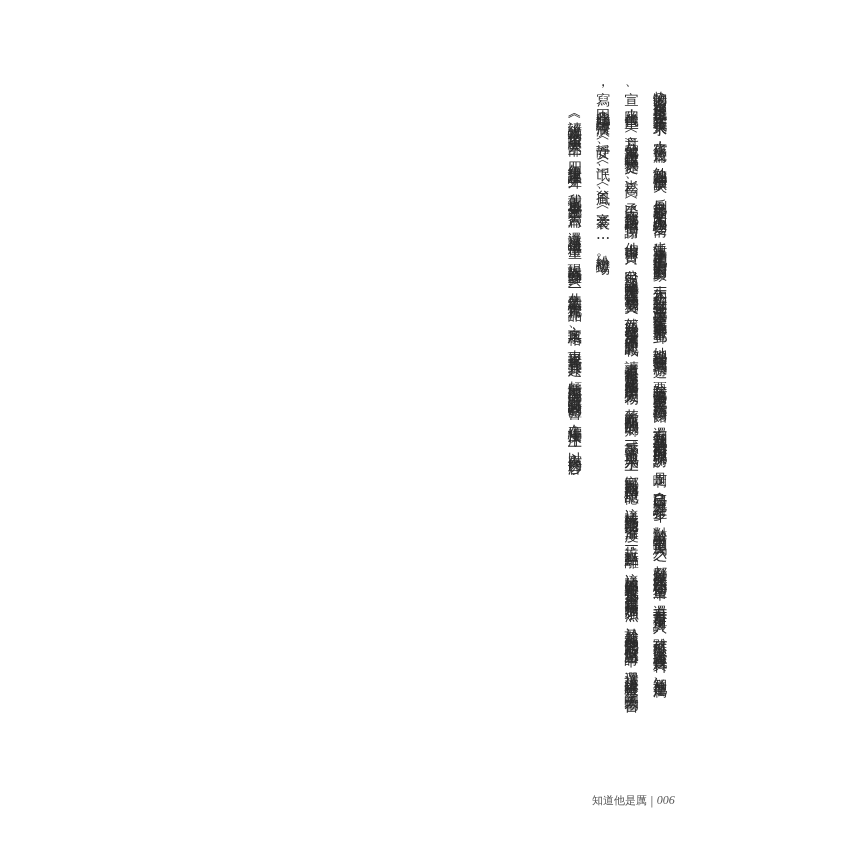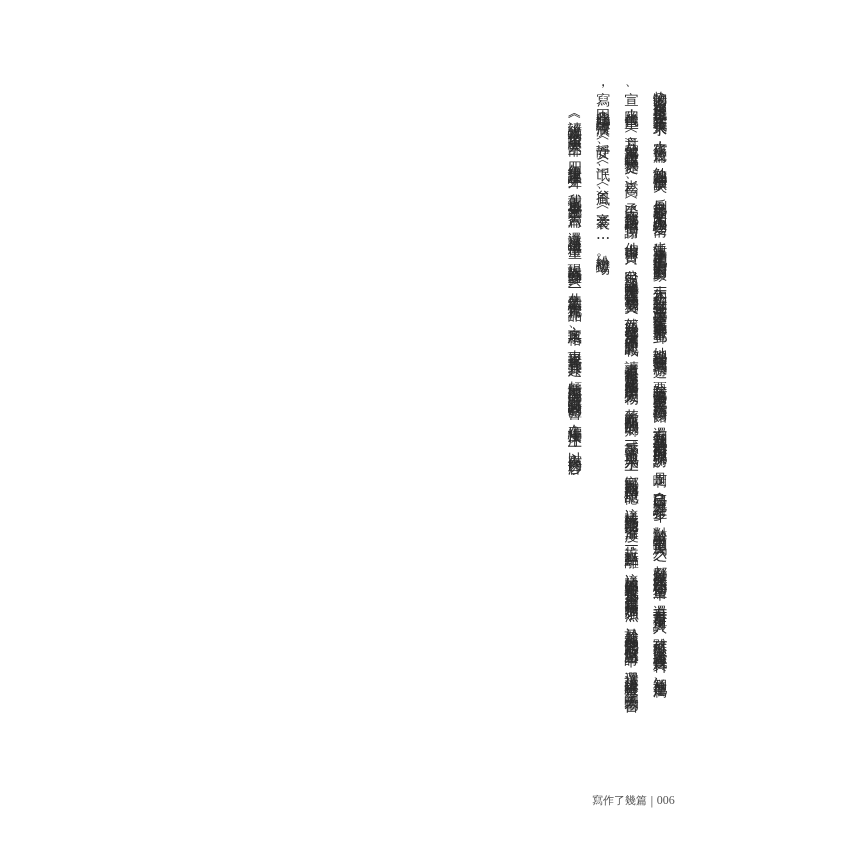--- a/index.html
+++ b/index.html
@@ -51,29 +51,30 @@
     white-space: nowrap;
     font-family: "DejaVu Serif", "Liberation Serif", serif;
   }
   .footer .sep {
     display: inline-block;
     margin: 0 3px;
     color: #777777;
   }
   .footer .pnum {
     font-family: "Liberation Serif", "DejaVu Serif", serif;
+    font-style: italic;
     font-size: 12px;
     color: #555555;
   }
 </style>
 </head>
 <body>
 
 <div class="page">
   <div class="text-block">
     <p class="para">物的書寫（後來幾位年長學生在我央求下，寫作了幾篇，勉強彌補些缺失），反倒是那些不知名的小人物愛情、生活艱辛才是他們集中書寫的對象。大年初一正好收到去年武漢大學交換生張曼舒傳來電郵，她說期望我到武漢一遊，要陪我去洛陽參觀天子六駕博物館、還有到湖北房縣尹吉甫的故鄉探訪。是啊！自己研究《詩經》多年，對於詩中名物「良馬六之」，都難以想像六匹馬如何駕車？還有尹吉甫是何許人？雖然可以從文獻上查找資料，知道他是厲、宣、幽三代重臣，〈六月〉寫他率軍討伐玁狁大捷，〈崧高〉、〈烝民〉寫他作詩送申伯營謝、仲山甫營齊；〈兮甲盤〉記錄他隨宣王伐玁狁功成受賞，然而這些都是冷冰冰的歷史記載，讀者還是很難親近如此遙遠的歷史人物，若能親臨他的故鄉，感受一下當地風光水土，鄉民對他的傳頌記憶，這樣或許能增加一些溫度，拉近一點距離，這樣的感覺在我也要下筆寫幾篇時更加強烈了。於是我縱容他們隨心所欲悠遊詩中，選擇讀後「終不可諼兮」的人物書寫，因此婚戀詩〈漢廣〉、〈靜女〉、〈氓〉、〈谷風〉、〈褰裳〉……紛紛登場。</p>
     <p class="para indent">《詩經人物》作者除了大學部三、四年級選課學生外，我個人也身先士卒寫了六篇，還邀請幾位博士生、現職教師參與。一共集結四十九篇作品，文字風格、表現形式各異其趣，頗能呈現不同讀者對詩義的體會。在編排次序上，以寫作內容涉</p>
   </div>
 
   <div class="footer">
-    <span>寫作了幾篇</span><span class="sep">|</span><span class="pnum">006</span>
+    <span>知道他是厲</span><span class="sep">|</span><span class="pnum">006</span>
   </div>
 </div>
 
 </body></html>

